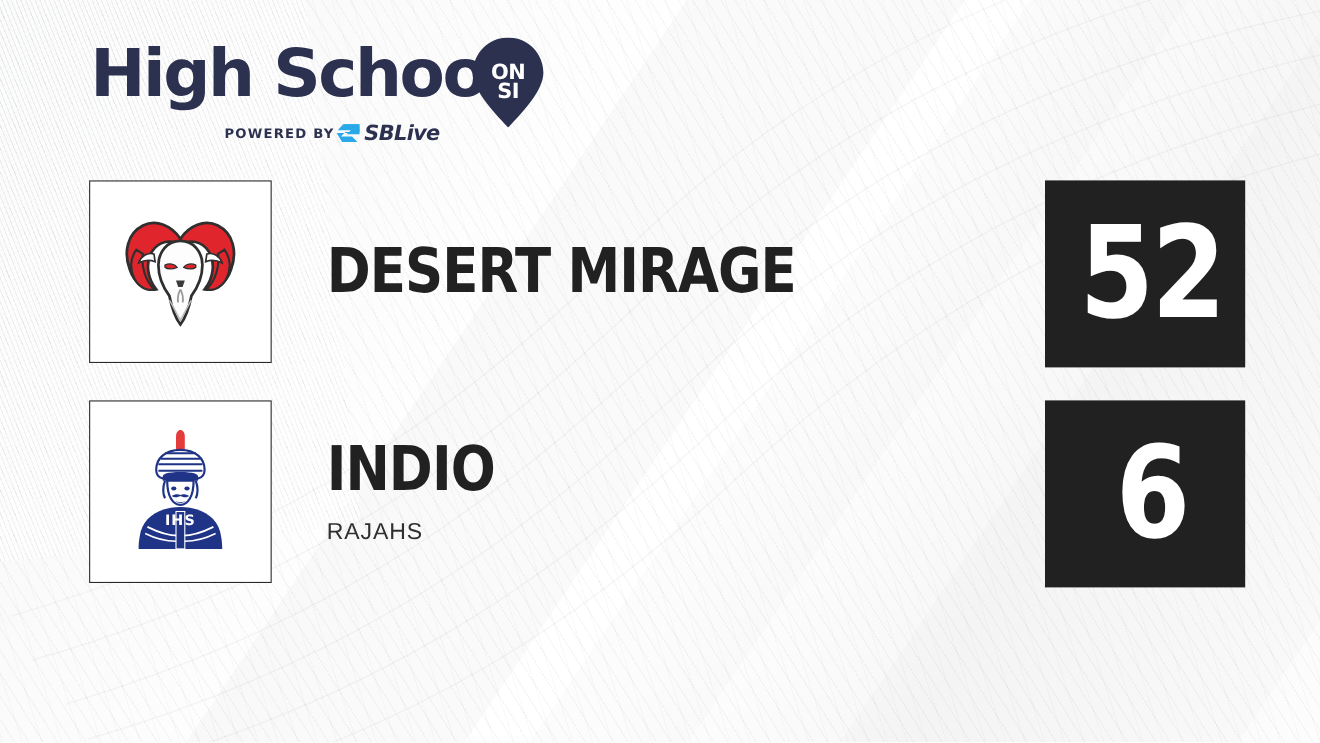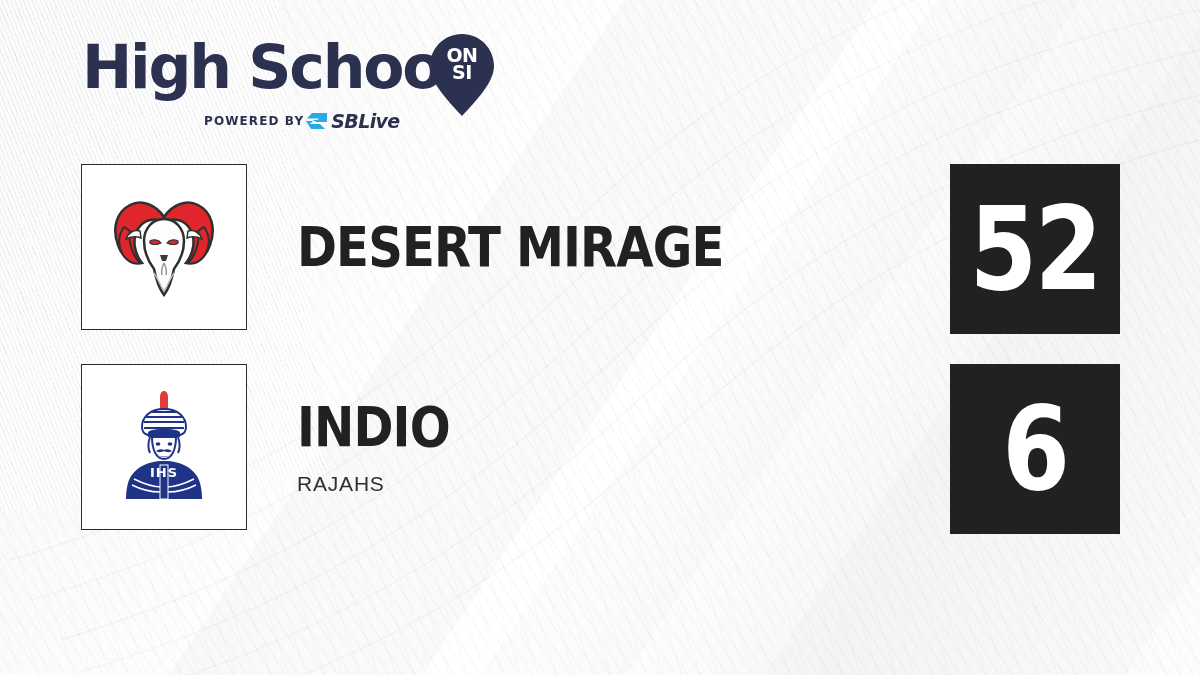--- a/index.html
+++ b/index.html
@@ -89,21 +89,21 @@
   .pin {
     position: absolute;
     left: 347px;
     top: -2px;
     width: 66px;
     height: 82px;
   }
   .pin svg { display: block; }
   .pin-text {
     position: absolute;
-    left: 0; top: 13px;
+    left: 0; top: 24px;
     width: 66px;
     text-align: center;
     color: #ffffff;
     font-family: "DejaVu Sans", sans-serif;
     font-weight: 700;
     font-size: 19px;
     line-height: 17px;
     letter-spacing: -0.5px;
   }
   .powered-row {
@@ -187,20 +187,21 @@
 
   .score-box {
     position: absolute;
     left: 950px;
     width: 170px;
     height: 170px;
     background: #212121;
     display: flex;
     align-items: center;
     justify-content: center;
+    padding-left: 12px;
   }
   .score-num {
     font-family: "DejaVu Sans", sans-serif;
     font-weight: 700;
     font-size: 116px;
     line-height: 116px;
     color: #ffffff;
     letter-spacing: -3px;
     transform: scaleX(0.84);
   }

